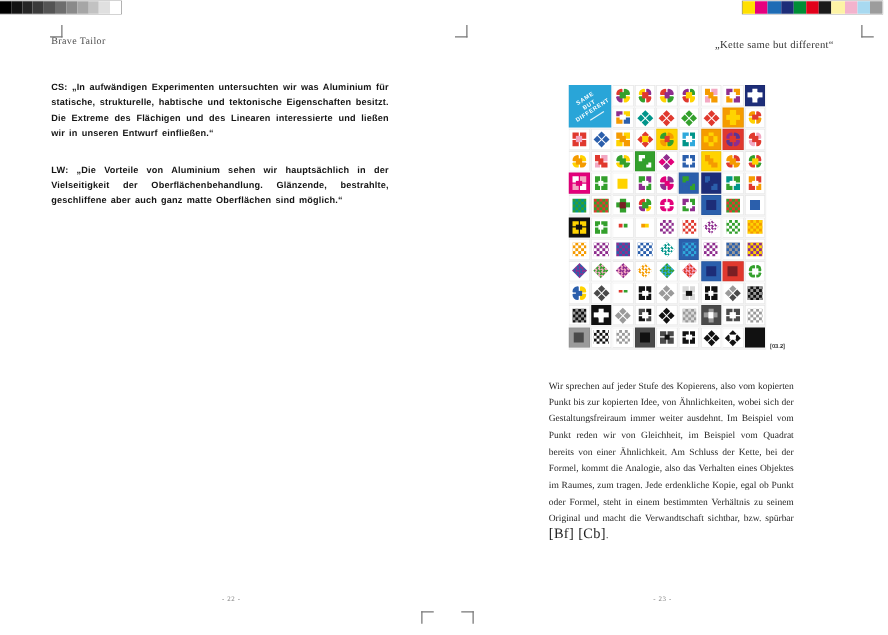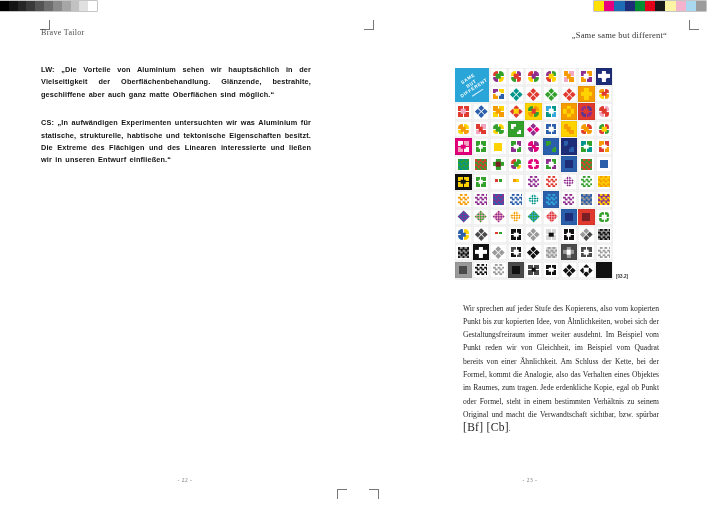--- a/index.html
+++ b/index.html
@@ -21,21 +21,21 @@
   
   .lp-header{position:absolute;left:41px;top:28px;font:8px "Liberation Serif",serif;color:#4d4d4d;letter-spacing:.3px;}
   .lp-body{position:absolute;left:41px;top:64px;width:270px;font-family:"Liberation Sans",sans-serif;font-weight:700;font-size:7.3px;line-height:12.4px;color:#141414;text-align:justify;letter-spacing:.15px;word-spacing:1.1px;}
   .lp-body p{margin:0 0 16px 0;}
   .pagenum{position:absolute;font:5.5px "Liberation Serif",serif;color:#7a7a7a;letter-spacing:.5px;}
   .pn-left{left:165px;top:477px;width:40px;text-align:center;}
   .pn-right{left:510px;top:477px;width:40px;text-align:center;}
 
   
   .rp-header{position:absolute;left:455px;top:30px;width:212px;text-align:right;font:8.5px "Liberation Serif",serif;color:#333;letter-spacing:.2px;}
-  .rp-body{position:absolute;left:463px;top:294px;width:196px;font:7.6px/13.3px "Liberation Serif",serif;color:#1f1f1f;text-align:justify;}
+  .rp-body{position:absolute;left:439px;top:294px;width:196px;font:7.6px/13.3px "Liberation Serif",serif;color:#1f1f1f;text-align:justify;}
   .rp-cite{font-size:11.5px;letter-spacing:.3px;}
   .fig-caption{position:absolute;left:616px;top:274px;font:bold 4.6px "Liberation Sans",sans-serif;color:#333;}
 
   
   .poster{position:absolute;left:455px;top:68px;width:158px;height:212px;background:#f2f2f2;}
   .poster-grid{display:grid;grid-template-columns:repeat(9,16.5px);grid-template-rows:repeat(12,16.5px);gap:1.1px;}
   .tile{position:relative;background:var(--bg,#fff);box-shadow:inset 0 0 0 .5px rgba(0,0,0,.10);overflow:hidden;}
   .qd{position:absolute;inset:3px;display:grid;grid-template-columns:1fr 1fr;grid-template-rows:1fr 1fr;gap:1px;}
   .qd i{display:block;}
   .q1{background:var(--c1,transparent);}
@@ -91,26 +91,26 @@
     </div>
 
   <div class="mark m-rb" style="left:40px;top:20px;"></div>
   <div class="mark m-rb" style="left:364px;top:20px;"></div>
   <div class="mark m-lb" style="left:689px;top:20px;"></div>
   <div class="mark m-lt" style="left:337px;top:489px;"></div>
   <div class="mark m-rt" style="left:369px;top:489px;"></div>
 
   <div class="lp-header">Brave Tailor</div>
   <div class="lp-body">
+    <p>CS: „In aufwändigen Experimenten untersuchten wir was Aluminium für statische, strukturelle, habtische und tektonische Eigenschaften besitzt. Die Extreme des Flächigen und des Linearen interessierte und ließen wir in unseren Entwurf einfließen.“</p>
     <p>LW: „Die Vorteile von Aluminium sehen wir hauptsächlich in der Vielseitigkeit der Oberflächenbehandlung. Glänzende, bestrahlte, geschliffene aber auch ganz matte Oberflächen sind möglich.“</p>
-    <p>CS: „In aufwändigen Experimenten untersuchten wir was Aluminium für statische, strukturelle, habtische und tektonische Eigenschaften besitzt. Die Extreme des Flächigen und des Linearen interessierte und ließen wir in unseren Entwurf einfließen.“</p>
   </div>
   <div class="pagenum pn-left">- 22 -</div>
 
-  <div class="rp-header">„Same same but different“</div>
+  <div class="rp-header">„Kette same but different“</div>
 
   <div class="poster">
     <div class="poster-grid">
       <div class="tile title-tile">
         <div class="title-rot">
           <div>SAME</div>
           <div>BUT</div>
           <div>DIFFERENT</div>
           <div class="title-sub"></div>
         </div>

